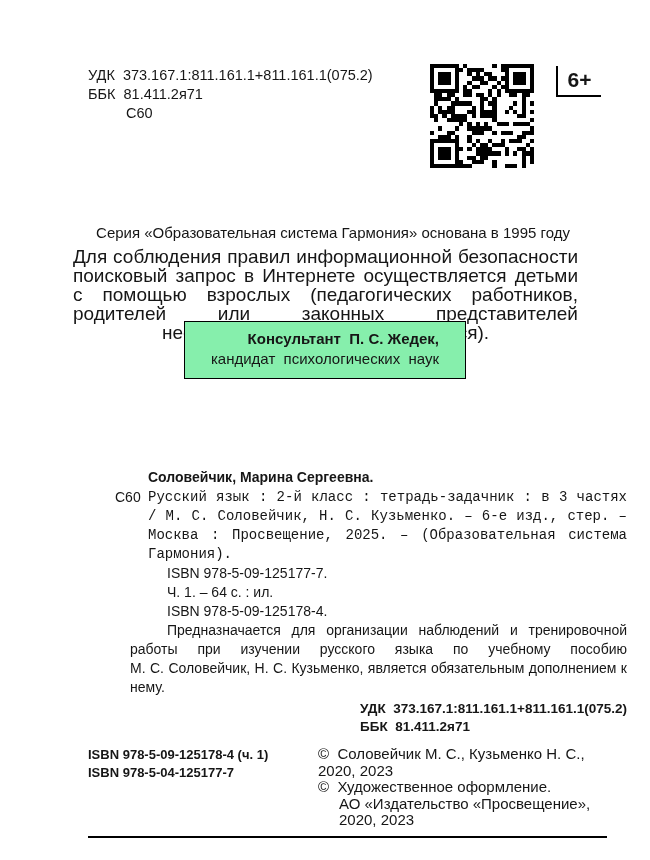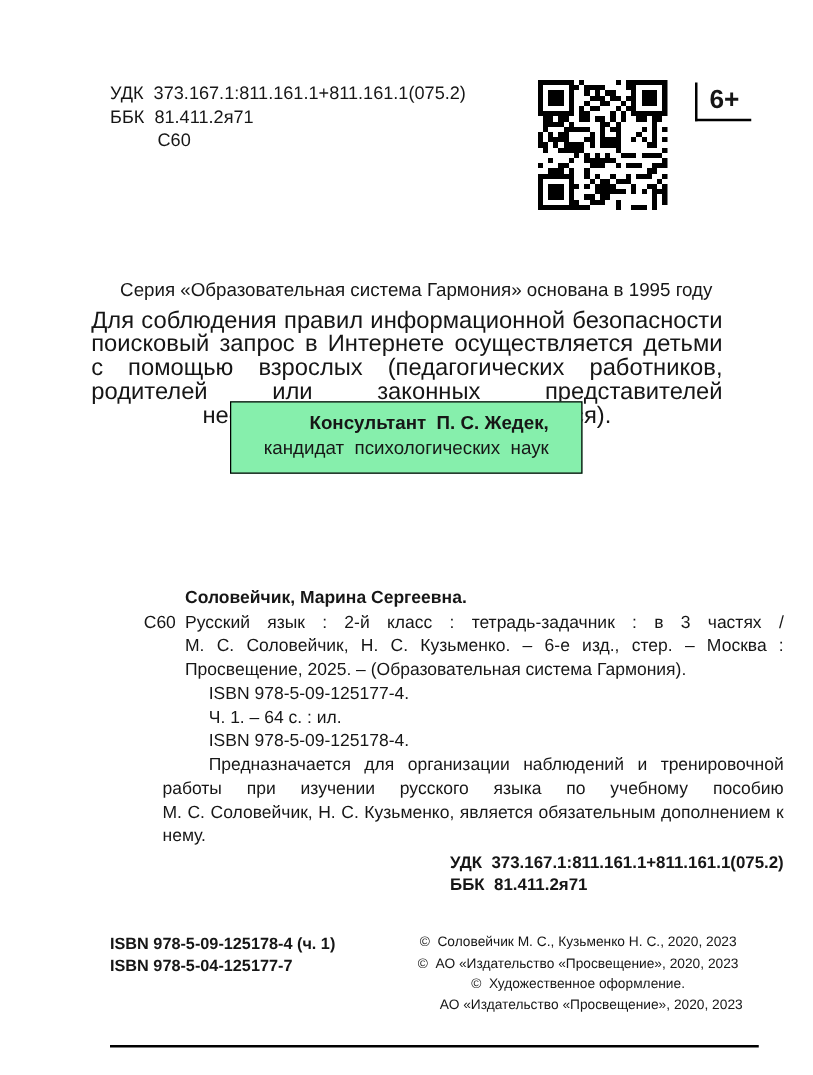--- a/index.html
+++ b/index.html
@@ -43,30 +43,30 @@
     text-align:right;font-size:15px;line-height:20px;
     background:#86efac;
   }
   .consultant-box .name{font-weight:bold;}
 
   
   .catalog{top:468px;left:95px;width:512px;font-size:14px;line-height:19px;margin-left:20px;}
   .author{font-weight:bold;margin-left:33px;}
   .entry-row{display:flex;margin-top:1px;}
   .entry-code{width:33px;flex:0 0 33px;}
-  .entry-text{flex:1;text-align:justify;}
+  .entry-text{flex:1;text-align:justify;font-family:Liberation Mono, monospace;}
   .isbn-line{margin-left:52px;}
   .annotation{margin-left:15px;text-indent:37px;text-align:justify;}
   .codes-bottom{display:flex;justify-content:flex-end;margin-top:3px;}
   .codes-bottom-inner{font-weight:bold;font-size:13.5px;line-height:18px;}
 
   
   .footer{top:746px;left:88px;width:519px;display:flex;}
   .footer-left{width:230px;font-weight:bold;font-size:13px;line-height:17.5px;}
-  .footer-right{flex:1;font-size:11px;line-height:16.5px;text-align:center;}
+  .footer-right{flex:1;font-size:15px;line-height:16.5px;}
   .footer-right .cont{padding-left:21px;}
 
   .rule{top:836px;left:88px;width:519px;height:2px;background:#000;}
 </style>
 </head>
 <body>
 
 <div class="abs header-codes">
   <div>УДК&nbsp; 373.167.1:811.161.1+811.161.1(075.2)</div>
   <div>ББК&nbsp; 81.411.2я71</div>
@@ -397,38 +397,37 @@
     <div>кандидат&nbsp; психологических&nbsp; наук</div>
   </div>
 </div>
 
 <div class="abs catalog">
   <div class="author">Соловейчик, Марина Сергеевна.</div>
   <div class="entry-row">
     <div class="entry-code">С60</div>
     <div class="entry-text">Русский язык : 2-й класс : тетрадь-задачник : в 3 частях / М.&nbsp;С.&nbsp;Соловейчик, Н.&nbsp;С.&nbsp;Кузьменко. – 6-е изд., стер. – Москва : Просвещение, 2025. – (Образовательная система Гармония).</div>
   </div>
-  <div class="isbn-line">ISBN 978-5-09-125177-4.</div>
+  <div class="isbn-line">ISBN 978-5-09-125177-7.</div>
   <div class="isbn-line">Ч. 1. – 64 с. : ил.</div>
   <div class="isbn-line">ISBN 978-5-09-125178-4.</div>
   <div class="annotation">Предназначается для организации наблюдений и тренировочной работы при изучении русского языка по учебному пособию М.&nbsp;С.&nbsp;Соловейчик, Н.&nbsp;С.&nbsp;Кузьменко, является обязательным дополнением к нему.</div>
   <div class="codes-bottom">
     <div class="codes-bottom-inner">
       <div>УДК&nbsp; 373.167.1:811.161.1+811.161.1(075.2)</div>
       <div>ББК&nbsp; 81.411.2я71</div>
     </div>
   </div>
 </div>
 
 <div class="abs footer">
   <div class="footer-left">
     <div>ISBN 978-5-09-125178-4 (ч. 1)</div>
     <div>ISBN 978-5-04-125177-7</div>
   </div>
   <div class="footer-right">
     <div>©&nbsp; Соловейчик М.&nbsp;С., Кузьменко Н.&nbsp;С., 2020, 2023</div>
-    <div>©&nbsp; АО «Издательство «Просвещение», 2020, 2023</div>
     <div>©&nbsp; Художественное оформление.</div>
     <div class="cont">АО «Издательство «Просвещение», 2020, 2023</div>
   </div>
 </div>
 
 <div class="abs rule"></div>
 
 </body></html>

